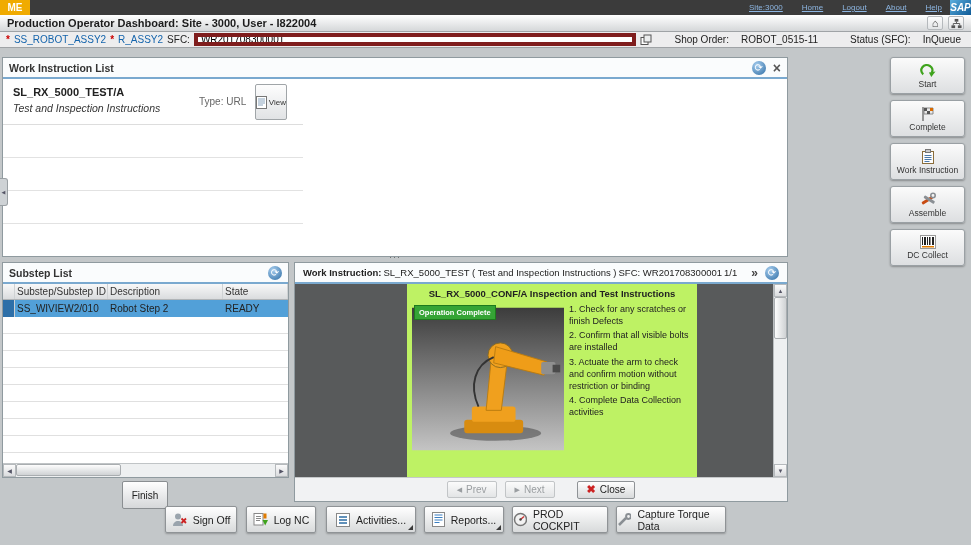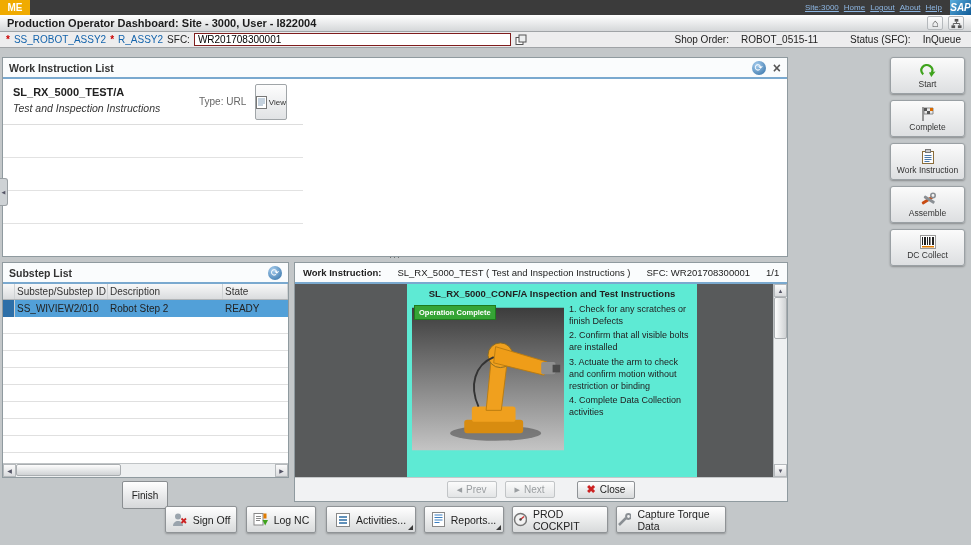--- a/index.html
+++ b/index.html
@@ -2,35 +2,35 @@
 <html><head>
 <meta charset="utf-8">
 <style>
   * { margin:0; padding:0; box-sizing:border-box; }
   html,body { width:971px; height:545px; }
   body { position:relative; background:#c3c7c9; font-family:"Liberation Sans",sans-serif; font-size:11px; overflow:hidden; color:#222; }
 
   
   .topbar { position:absolute; left:0; top:0; width:971px; height:15px; background:#3b3b3b; display:flex; align-items:center; }
   .me-logo { width:30px; height:28px; background:#f0ab00; color:#fff; font-weight:bold; font-size:10px; display:flex; align-items:center; justify-content:center; }
-  .topbar-links { margin-left:auto; display:flex; gap:5px; font-size:8px; color:#8db6e2; padding-right:8px; }
+  .topbar-links { margin-left:auto; display:flex; gap:19px; font-size:8px; color:#8db6e2; padding-right:8px; }
   .topbar-links span { text-decoration:underline; cursor:pointer; }
   .sap-logo { width:21px; height:15px; background:linear-gradient(135deg,#5aaede,#0f5a96); color:#fff; font-weight:bold; font-style:italic; font-size:10px; display:flex; align-items:center; justify-content:center; }
 
   
   .titlebar { position:absolute; top:15px; left:0; width:971px; height:17px; background:linear-gradient(#ffffff,#d5d7d9); border-bottom:1px solid #9fa3a6; display:flex; align-items:center; padding:0 7px; }
   .titlebar .title { font-weight:bold; font-size:11px; color:#1c1c1c; }
   .titlebar-icons { margin-left:auto; display:flex; gap:5px; align-items:center; }
   .tb-icon { width:16px; height:14px; display:flex; align-items:center; justify-content:center; font-size:11px; color:#444; cursor:pointer; border:1px solid #b5b9bc; background:linear-gradient(#fdfdfd,#e2e4e6); border-radius:2px; }
 
   
   .toolbar { position:absolute; top:32px; left:0; width:971px; height:16px; background:#ededee; border-bottom:1px solid #9fa3a6; display:flex; align-items:center; padding:0 6px; gap:4px; font-size:10px; }
   .req { color:#cc0000; font-weight:bold; }
   .link { color:#1464ac; cursor:pointer; }
-  .sfc-input { width:317px; height:13px; font-size:10px; border:1px solid #7f1d1d; padding:0 3px; font-family:"Liberation Sans",sans-serif; background:#fff; }
+  .sfc-input { width:442px; height:13px; font-size:10px; border:4px solid #7f1d1d; padding:0 3px; font-family:"Liberation Sans",sans-serif; background:#fff; }
   .toolbar-right { margin-left:auto; display:flex; gap:12px; font-size:10px; align-items:center; padding-right:4px; }
   .copy-icon { cursor:pointer; display:flex; align-items:center; }
 
   
   .panel { position:absolute; background:#fff; border:1px solid #8f9a9f; display:flex; flex-direction:column; }
   .panel-header { height:21px; flex:0 0 21px; display:flex; align-items:center; padding:0 6px; background:#fafcfd; border-bottom:2px solid #7aa9cf; }
   .panel-title { font-weight:bold; font-size:10.5px; color:#333; }
   .panel-icons { margin-left:auto; display:flex; align-items:center; gap:7px; }
   .refresh-icon { width:14px; height:14px; border-radius:50%; background:radial-gradient(circle at 35% 30%, #a6cdee, #2e6da4); color:#fff; font-size:10px; line-height:13px; text-align:center; cursor:pointer; }
   .close-icon { font-size:14px; color:#555; cursor:pointer; font-weight:bold; line-height:14px; }
@@ -62,25 +62,25 @@
   .ss-empty { flex:1; background:repeating-linear-gradient(#fff 0, #fff 16px, #e0e0e0 16px, #e0e0e0 17px); }
   .hscroll { flex:0 0 13px; display:flex; background:#eef0f1; border-top:1px solid #c0c4c6; align-items:center; }
   .hscroll .arr { width:13px; height:13px; font-size:6px; color:#556; display:flex; align-items:center; justify-content:center; background:linear-gradient(#fbfbfb,#dadcde); border:1px solid #b5b9bc; cursor:pointer; }
   .hscroll .track { flex:1; height:13px; position:relative; }
   .hscroll .thumb { position:absolute; left:0; top:0; width:105px; height:12px; background:linear-gradient(#fdfdfd,#cfd2d4); border:1px solid #a9adb0; border-radius:2px; cursor:pointer; }
 
   .finish-btn { position:absolute; left:122px; top:481px; width:46px; height:28px; background:linear-gradient(#fefefe,#d6d8da); border:1px solid #8a8e91; border-radius:2px; font-size:10px; color:#222; display:flex; align-items:center; justify-content:center; cursor:pointer; font-family:"Liberation Sans",sans-serif; }
 
   
   .vw-panel { left:294px; top:262px; width:494px; height:240px; }
-  .vw-header { height:21px; flex:0 0 21px; display:flex; align-items:center; gap:16px; padding:0 8px; background:#fafcfd; border-bottom:2px solid #7aa9cf; white-space:nowrap; overflow:hidden; font-size:9.5px; }
+  .vw-header { height:21px; flex:0 0 21px; display:flex; align-items:center; gap:2px; padding:0 8px; background:#fafcfd; border-bottom:2px solid #7aa9cf; white-space:nowrap; overflow:hidden; font-size:9.5px; }
   .vw-label { font-weight:bold; }
   .vw-expand { font-size:12px; font-weight:bold; color:#444; cursor:pointer; }
   .vw-content { flex:1; position:relative; background:#585a5b; }
-  .doc-page { position:absolute; left:112px; top:0; width:290px; height:100%; background:#5eead4; padding:4px 5px; }
+  .doc-page { position:absolute; left:112px; top:0; width:290px; height:100%; background:#bef264; padding:4px 5px; }
   .doc-title { font-weight:bold; font-size:9.5px; text-align:center; margin-bottom:4px; }
   .doc-body { display:flex; }
   .doc-image { position:relative; width:152px; height:152px; flex:0 0 152px; }
   .doc-image svg { width:100%; height:100%; display:block; }
   .badge { position:absolute; left:2px; top:2px; background:#35a435; border:1px solid #1d7a1d; color:#fff; font-weight:bold; font-size:7.5px; padding:2px 4px; }
   .doc-steps { flex:1; padding-left:5px; font-size:9px; line-height:1.35; }
   .doc-steps .step { margin-bottom:2px; }
   .vscroll { position:absolute; right:0; top:0; bottom:0; width:14px; background:#eef0f1; border-left:1px solid #babec0; display:flex; flex-direction:column; }
   .vscroll .arr { height:13px; font-size:6px; color:#556; display:flex; align-items:center; justify-content:center; background:linear-gradient(#fbfbfb,#dadcde); border:1px solid #b5b9bc; cursor:pointer; }
   .vscroll .vtrack { flex:1; position:relative; }

